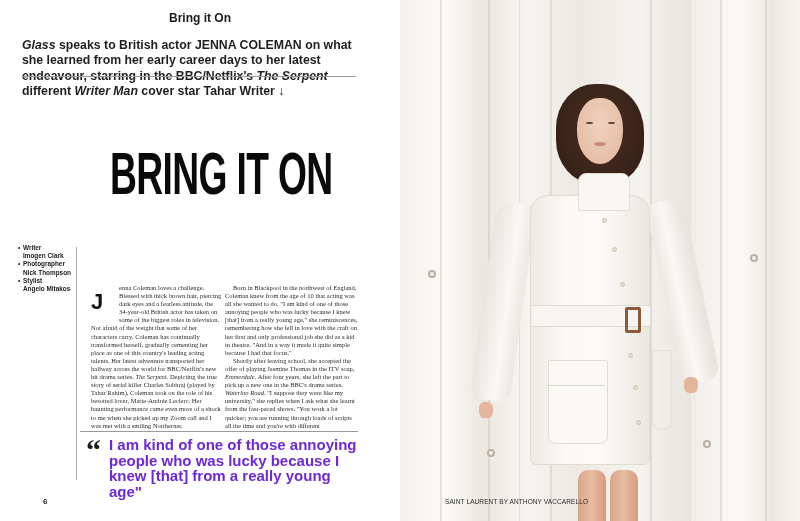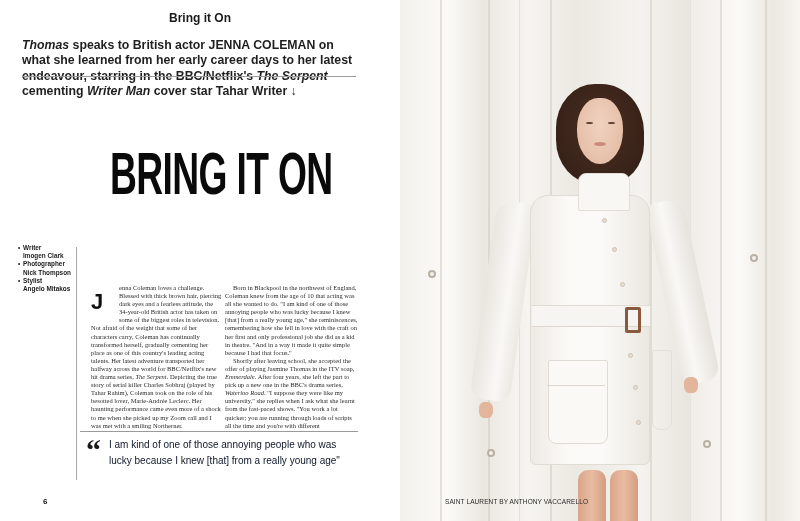--- a/index.html
+++ b/index.html
@@ -27,21 +27,21 @@
     .col1 { left: 91px; width: 132px; }
     .col2 { left: 225px; width: 133px; }
     .dropcap { float: left; font-family: "Liberation Sans", sans-serif; font-weight: bold; font-size: 22px; line-height: 22px; margin: 3px 8px 0 0; color: #111; width: 20px; height: 34px; padding-top: 4px; }
     .body-col p { text-indent: 0; }
     .body-col p.indent { text-indent: 8px; }
     .body-col em { font-style: italic; }
 
     .quote-rule { position: absolute; top: 431px; left: 80px; width: 278px; height: 1px; background: #9a9a9a; }
     .pull-quote { position: absolute; top: 437px; left: 86px; width: 280px; }
     .quote-mark { position: absolute; left: 0; top: -2px; font-family: "Liberation Serif", serif; font-weight: bold; font-size: 30px; line-height: 30px; color: #1a1a1a; }
-    .quote-text { position: absolute; left: 23px; top: 0; width: 250px; font-weight: normal; font-size: 10px; line-height: 15.6px; color: #0f172a; }
+    .quote-text { position: absolute; left: 23px; top: 0; width: 250px; font-weight: bold; font-size: 15px; line-height: 15.6px; color: #6d28d9; }
 
     .page-number { position: absolute; top: 497px; left: 43px; font-weight: bold; font-size: 8px; color: #1a1a1a; }
 
     
     .page-right { position: absolute; left: 400px; top: 0; width: 400px; height: 521px; overflow: hidden;
       background: linear-gradient(90deg, #efece6 0%, #f7f5f1 12%, #e8e5df 22%, #f6f4f0 32%, #ece9e3 44%, #f5f3ef 60%, #e9e6e0 72%, #f7f5f1 84%, #ebe8e2 100%); }
     .drape { position: absolute; top: 0; height: 521px; }
     .drape-left { left: 0; width: 120px; background: linear-gradient(90deg, #f3f1ec 0%, #fbfaf7 40%, #ebe7e0 70%, #f6f4f0 100%); border-right: 1px solid rgba(180,172,160,0.25); }
     .drape-right { right: 0; width: 110px; background: linear-gradient(90deg, #f0ede8 0%, #fbfaf7 45%, #ece8e1 75%, #f7f5f1 100%); border-left: 1px solid rgba(180,172,160,0.25); }
     .fold { position: absolute; top: 0; width: 2px; height: 521px; background: rgba(190,182,170,0.35); }
@@ -73,21 +73,21 @@
 
     .photo-credit { position: absolute; top: 498px; left: 445px; font-size: 6.5px; letter-spacing: 0.1px; color: #2a2a2a; white-space: nowrap; }
   </style>
 </head>
 <body>
 
 <div class="page-left">
   <div class="running-head">Bring it On</div>
 
   <div class="standfirst">
-    <em>Thomas</em><span> speaks to British actor JENNA COLEMAN on what she learned from her early career days to her latest endeavour, starring in the BBC/Netflix's </span><em>The Serpent</em><span> cementing </span><em>Writer Man</em><span> cover star Tahar Writer </span><span>↓</span>
+    <em>Glass</em><span> speaks to British actor JENNA COLEMAN on what she learned from her early career days to her latest endeavour, starring in the BBC/Netflix's </span><em>The Serpent</em><span> different </span><em>Writer Man</em><span> cover star Tahar Writer </span><span>↓</span>
   </div>
   <div class="standfirst-rule"></div>
 
   <div class="headline">BRING IT ON</div>
 
   <div class="credits">
     <div class="credit">
       <span class="bullet">•</span>
       <span class="role">Writer</span>
       <span class="name">Imogen Clark</span>

